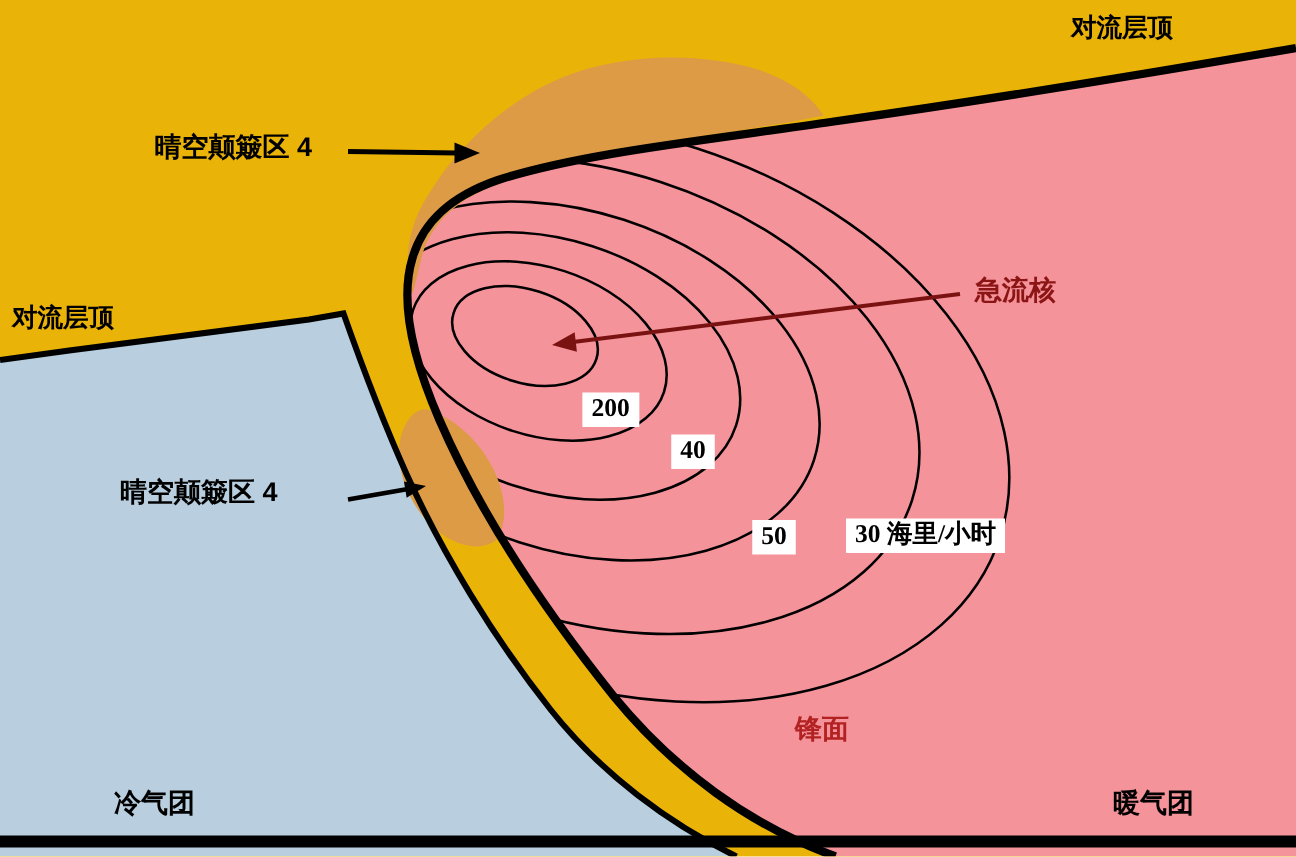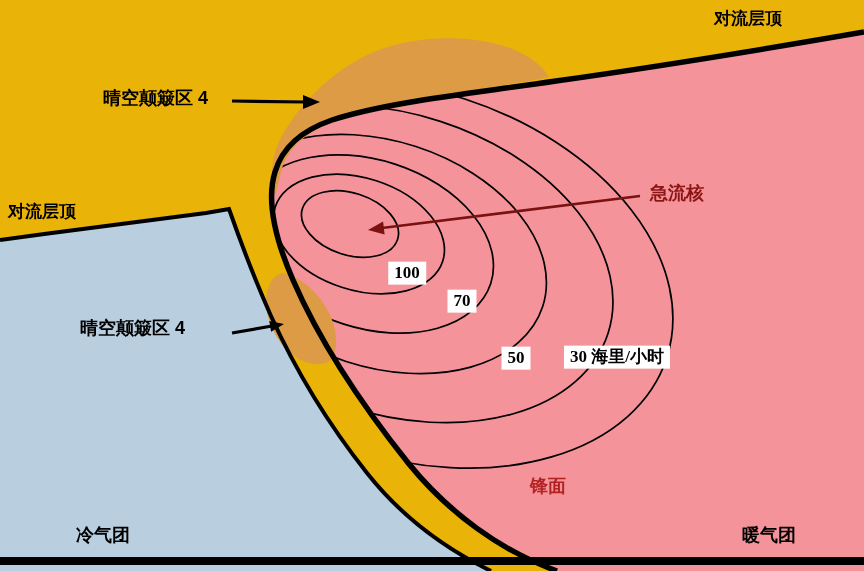--- a/index.html
+++ b/index.html
@@ -90,23 +90,23 @@
   <div class="label small" style="left:714px; top:10px;">对流层顶</div>
 
   <div class="label small" style="left:8px; top:203px;">对流层顶</div>
 
   <div class="label" style="left:103px; top:89px;">晴空颠簸区 4</div>
 
   <div class="label" style="left:80px; top:319px;">晴空颠簸区 4</div>
 
   <div class="label jetcore" style="left:650px; top:184px;">急流核</div>
 
-  <div class="contour-label" style="left:407px; top:273px;">100</div>
+  <div class="contour-label" style="left:407px; top:273px;">200</div>
 
-  <div class="contour-label" style="left:462px; top:301px;">70</div>
+  <div class="contour-label" style="left:462px; top:301px;">40</div>
 
   <div class="contour-label" style="left:516px; top:326px;margin-top:32px;">50</div>
 
   <div class="contour-label" style="left:617px; top:357px;">30 海里/小时</div>
 
   <div class="label front" style="left:530px; top:477px;">锋面</div>
 
   <div class="label" style="left:76px; top:526px;font-family:Liberation Serif, serif;">冷气团</div>
 
   <div class="label" style="left:742px; top:526px;">暖气团</div>

